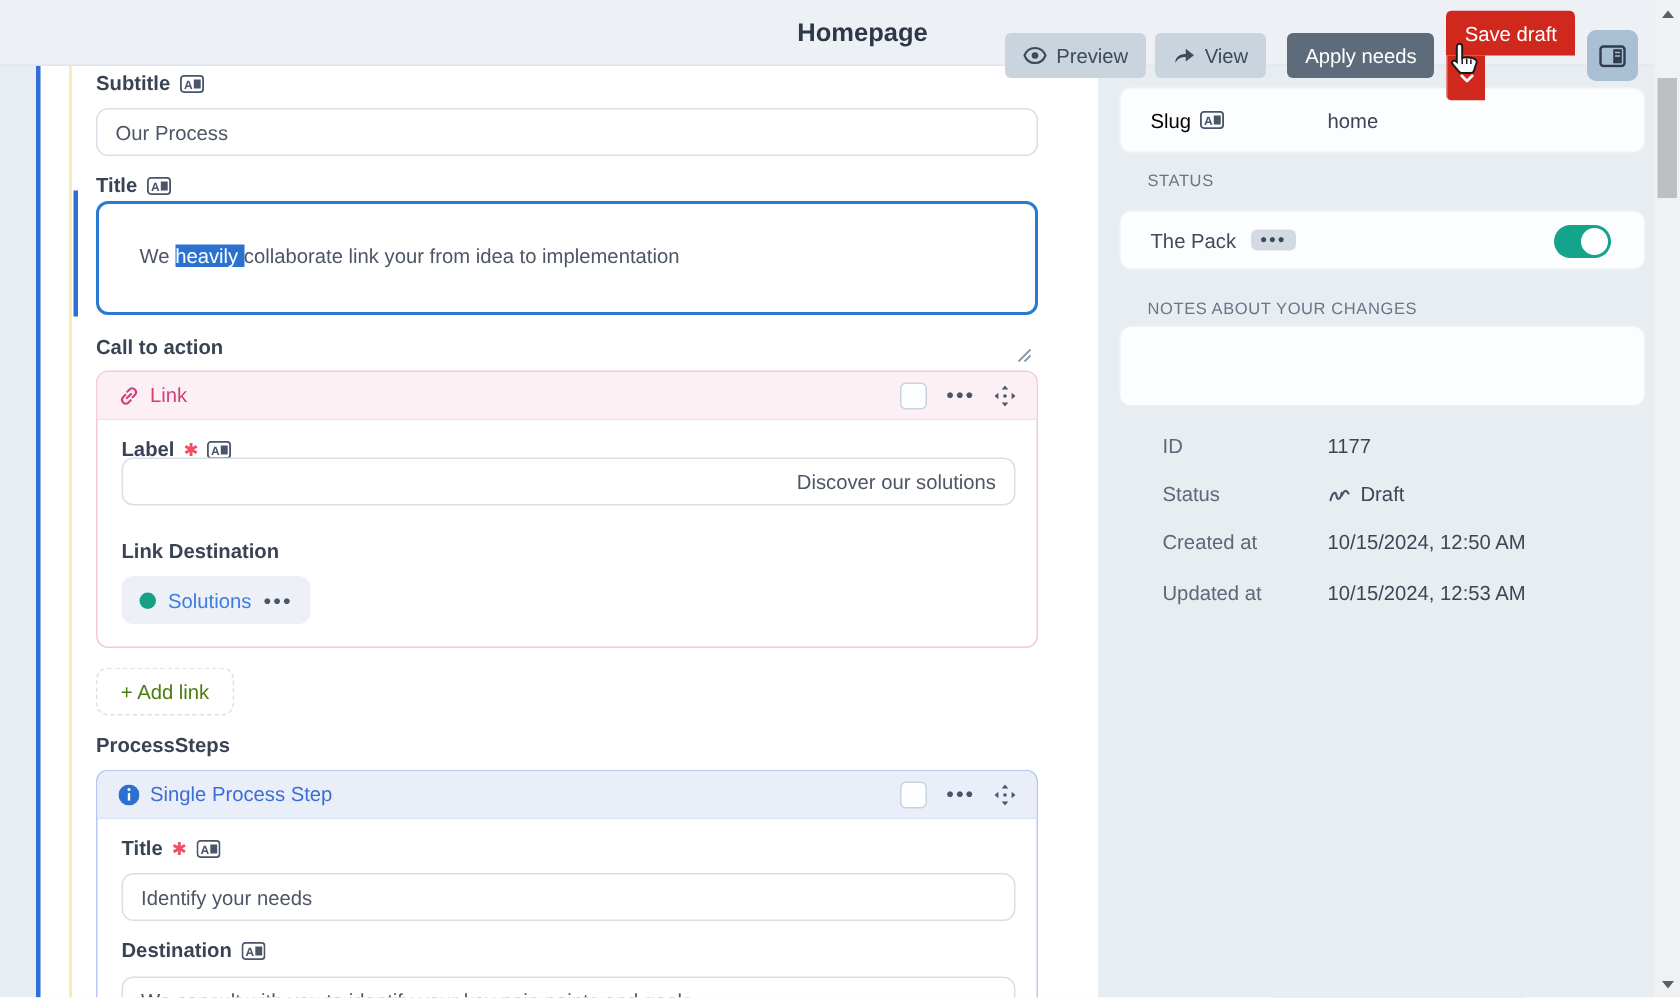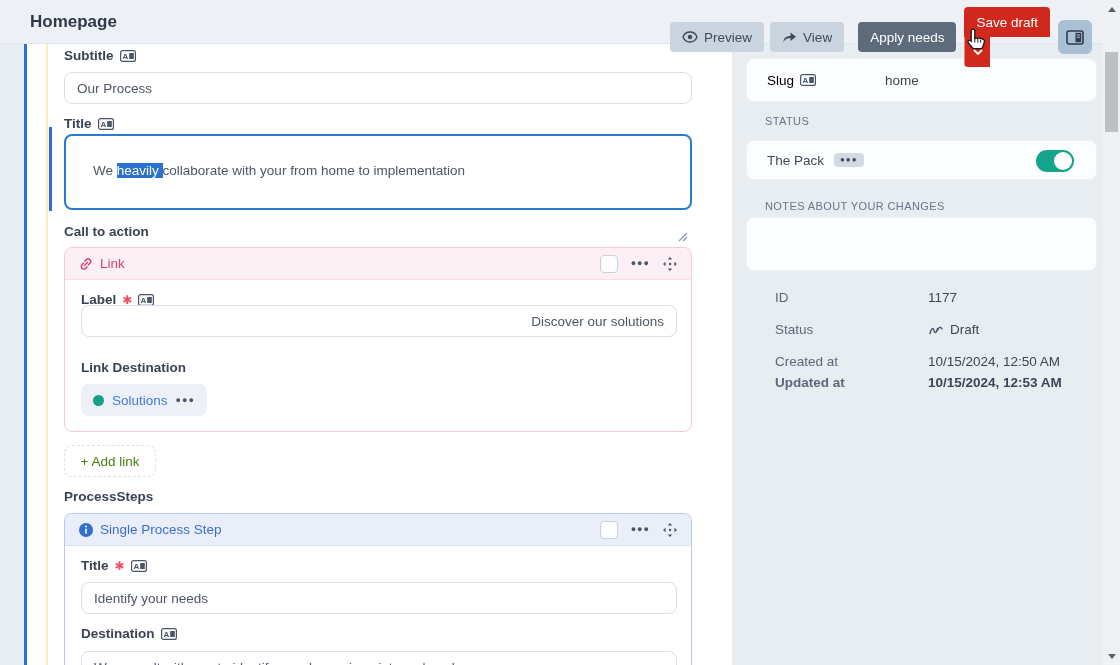--- a/index.html
+++ b/index.html
@@ -2,21 +2,21 @@
 <html><head>
 <meta charset="utf-8">
 <style>
   * { margin:0; padding:0; box-sizing:border-box; }
   html,body { width:1120px; height:665px; overflow:hidden; }
   body { font-family:"Liberation Sans","DejaVu Sans",sans-serif; font-size:13.5px; color:#3a4354; }
   #app { position:relative; width:1120px; height:665px; background:#e8edf2; overflow:hidden; }
 
   
   .topbar { position:absolute; left:0; top:0; width:1120px; height:44px; background:#edf1f6;
-            border-bottom:1px solid #dfe5ec; display:flex; align-items:center; z-index:30; }
+            border-bottom:1px solid #dfe5ec; display:flex; align-items:center; z-index:30;justify-content:center; }
   .topbar h1 { font-size:17px; font-weight:bold; color:#2f3846; margin-left:30px; }
   .topbar .actions { position:absolute; right:28px; top:7px; display:flex; align-items:center; }
   .btn { height:30px; border:none; border-radius:4px; font-family:inherit; font-size:13.5px;
          display:inline-flex; align-items:center; gap:6px; padding:0 12px; cursor:pointer; }
   .btn-light { background:#c9d4df; color:#3d4a5a; }
   .btn-slate { background:#5d6b7b; color:#ffffff; }
   .btn-red   { background:#d0281c; color:#ffffff; }
   .split { display:inline-flex; border-radius:4px; overflow:hidden;flex-direction:column; }
   .split .main { border-radius:0; }
   .split .caret { width:26px; height:30px; background:#d0281c; border:none; cursor:pointer;
@@ -77,21 +77,21 @@
   .mini-chip { background:#d3dae3; border-radius:4px; padding:3px 6px; font-size:8px; letter-spacing:1px;
                color:#3f4a59; line-height:1; cursor:pointer; }
   .toggle { position:absolute; right:22px; top:9px; width:38px; height:22px; background:#14a38b;
             border-radius:11px; cursor:pointer; }
   .toggle .knob { position:absolute; right:2px; top:2px; width:18px; height:18px; background:#fff; border-radius:50%; }
   .notes-box { top:173px; height:54px; }
   .notes-box textarea { width:100%; height:100%; border:none; background:transparent; resize:none;
                         font-family:inherit; font-size:13px; padding:8px 10px; outline:none; }
   .meta-row { position:absolute; left:43px; right:20px; height:16px; }
   .meta-row .ml { color:#5c6879; }
-  .meta-row .mv { position:absolute; left:110px; color:#3d4656; display:inline-flex; align-items:center; gap:6px;margin-left:43px; }
+  .meta-row .mv { position:absolute; left:110px; color:#3d4656; display:inline-flex; align-items:center; gap:6px; }
 
   
   .scrollbar { position:absolute; left:1103px; top:0; width:17px; height:665px; background:#f0f1f2; z-index:40; }
   .sb-btn { position:absolute; left:0; width:17px; height:14px; display:flex; align-items:center; justify-content:center; cursor:pointer; }
   .tri-up { width:0; height:0; border-left:4px solid transparent; border-right:4px solid transparent; border-bottom:5px solid #5a5f66; }
   .tri-dn { width:0; height:0; border-left:4px solid transparent; border-right:4px solid transparent; border-top:5px solid #5a5f66; }
   .sb-thumb { position:absolute; left:2px; top:52px; width:13px; height:80px; background:#bcbfc3; cursor:pointer; }
 
   .cursor { position:absolute; left:965px; top:27px; z-index:60; pointer-events:none; }
   svg { display:block; }
@@ -173,21 +173,21 @@
     <span>Title</span>
     <span>
       <svg width="16" height="12" viewBox="0 0 16 12">
           <rect x=".6" y=".6" width="14.8" height="10.8" rx="2" fill="none" stroke="#4a5568" stroke-width="1.2"></rect>
           <text x="2.6" y="9" font-size="8" font-weight="bold" fill="#4a5568" font-family="Liberation Sans,sans-serif">A</text>
           <rect x="9.2" y="3" width="4.6" height="6" fill="#4a5568"></rect>
         </svg>
     </span>
   </div>
   <div class="title-area">
-    <span>We </span><span class="sel">heavily </span><span>collaborate with your from home to implementation</span>
+    <span>We </span><span class="sel">heavily </span><span>collaborate link your from idea to implementation</span>
     <span class="resize-h">
       <svg width="10" height="10" viewBox="0 0 10 10">
           <path d="M9 1L1 9M9 5L5 9" stroke="#8b97a8" stroke-width="1.2"></path>
         </svg>
     </span>
   </div>
 
   <div class="abs field-label" style="left:64px; top:224px;">
     <span>Call to action</span>
   </div>
@@ -338,21 +338,21 @@
               <path d="M2 9.5C3.5 3.5 5.5 3.5 6 6.5S8.5 9.5 9.5 4.5M9.5 6.5c1.5-4 3-4 4.5-1.5" fill="none" stroke="#4a5568" stroke-width="1.4" stroke-linecap="round"></path>
             </svg>
         </span>
         <span>Draft</span>
       </span>
     </div>
     <div class="meta-row" style="top:310px;">
       <span class="ml">Created at</span>
       <span class="mv">10/15/2024, 12:50 AM</span>
     </div>
-    <div class="meta-row" style="top:331px;font-weight:bold;">
+    <div class="meta-row" style="top:344px;">
       <span class="ml">Updated at</span>
       <span class="mv">10/15/2024, 12:53 AM</span>
     </div>
   </div>
 
   <div class="scrollbar">
     <span class="sb-btn" style="top:2px;">
         <span class="tri-up"></span>
       </span>
     <div class="sb-thumb"></div>

